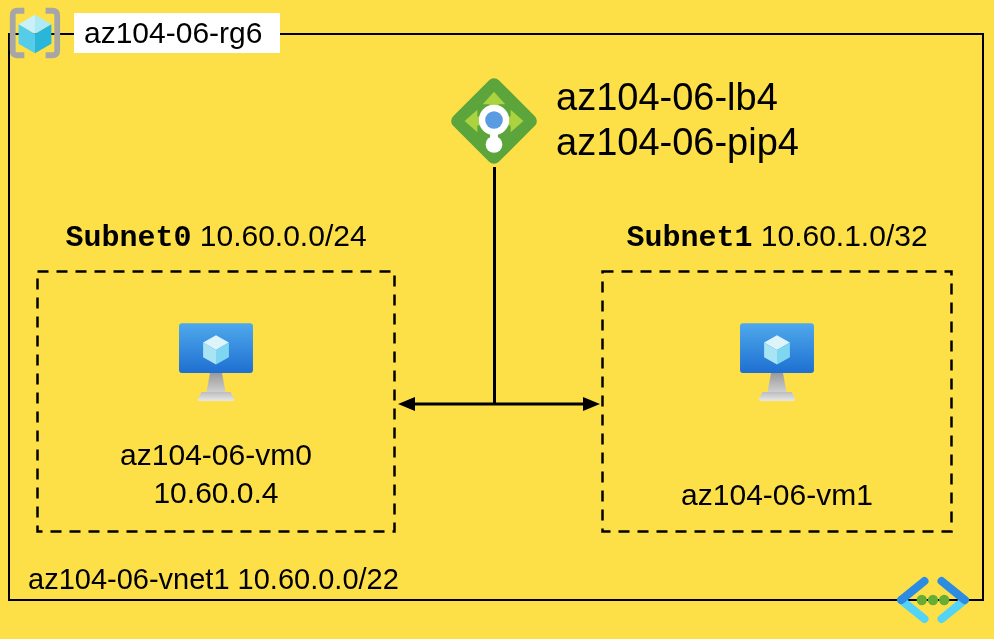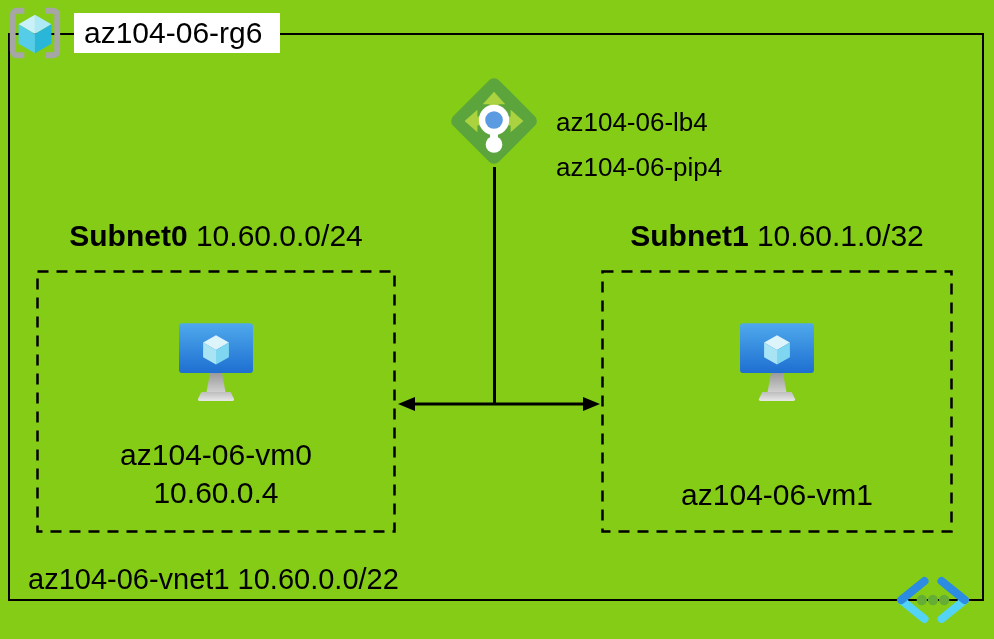--- a/index.html
+++ b/index.html
@@ -1,50 +1,50 @@
 <!DOCTYPE html>
 <html style="--line: #000000; --bracket-gray: #a6a6a6; --rg-cube-top: #aee9f6; --rg-cube-top-hi: #c9f1fa; --rg-cube-left: #55cde8; --rg-cube-right: #29b6d8; --lb-diamond: #5ba53c; --lb-arrow: #abd23f; --lb-dot: #5b9be2; --vm-screen-top: #4fa9ec; --vm-screen-bottom: #1e6fd1; --vm-cube-top: #ddf4fb; --vm-cube-left: #a9e4f5; --vm-cube-right: #7fd6f0; --vnet-dark-blue: #2b8ce2; --vnet-cyan: #53d4f5; --vnet-green: #65ad35;"><head>
 <meta charset="utf-8">
 <style>
   html,body{margin:0;padding:0;background:#fff;}
   .canvas{
-    position:relative;width:994px;height:639px;background:#84cc16;
+    position:relative;width:994px;height:639px;background:#fde047;
     font-family:"Liberation Sans",sans-serif;color:#000;overflow:hidden;
   }
   
   .outer-box{
     position:absolute;left:8px;top:33px;width:976px;height:568px;
     border:2px solid #000;box-sizing:border-box;
   }
   .rg-icon{position:absolute;left:5px;top:4px;z-index:3;}
   .rg-label{
     position:absolute;left:74px;top:13px;z-index:2;
     background:#fff;padding:0 18px 0 10px;
     font-size:30px;line-height:40px;white-space:nowrap;
   }
   
   .lb-icon{position:absolute;left:447px;top:74px;z-index:2;}
   .lb-labels{
-    position:absolute;left:556px;top:100px;
-    font-size:26px;line-height:45px;white-space:nowrap;
+    position:absolute;left:556px;top:75px;
+    font-size:38px;line-height:45px;white-space:nowrap;
   }
   
   .v-line{position:absolute;left:493px;top:167px;width:3px;height:237px;background:#000;}
   .h-arrow{position:absolute;left:396px;top:394px;}
   
   .subnet-box{position:absolute;top:270px;height:263px;}
   .subnet-box.left{left:36px;width:360px;}
   .subnet-box.right{left:601px;width:352px;}
   .subnet-label{
     position:absolute;top:216px;text-align:center;
     font-size:30px;line-height:40px;white-space:nowrap;
   }
   .subnet-label.left{left:36px;width:360px;}
   .subnet-label.right{left:601px;width:352px;}
-  .subnet-name{font-weight:700;}
+  .subnet-name{font-weight:700;font-family:Liberation Mono, monospace;}
   
   .vm-icon{position:absolute;top:317px;}
   .vm-icon.left{left:173px;}
   .vm-icon.right{left:734px;}
   .vm-label{
     position:absolute;top:436px;text-align:center;
     font-size:30px;line-height:38px;
   }
   .vm-label.left{left:36px;width:360px;}
   .vm-label.right{left:601px;width:352px;margin-top:40px;}

